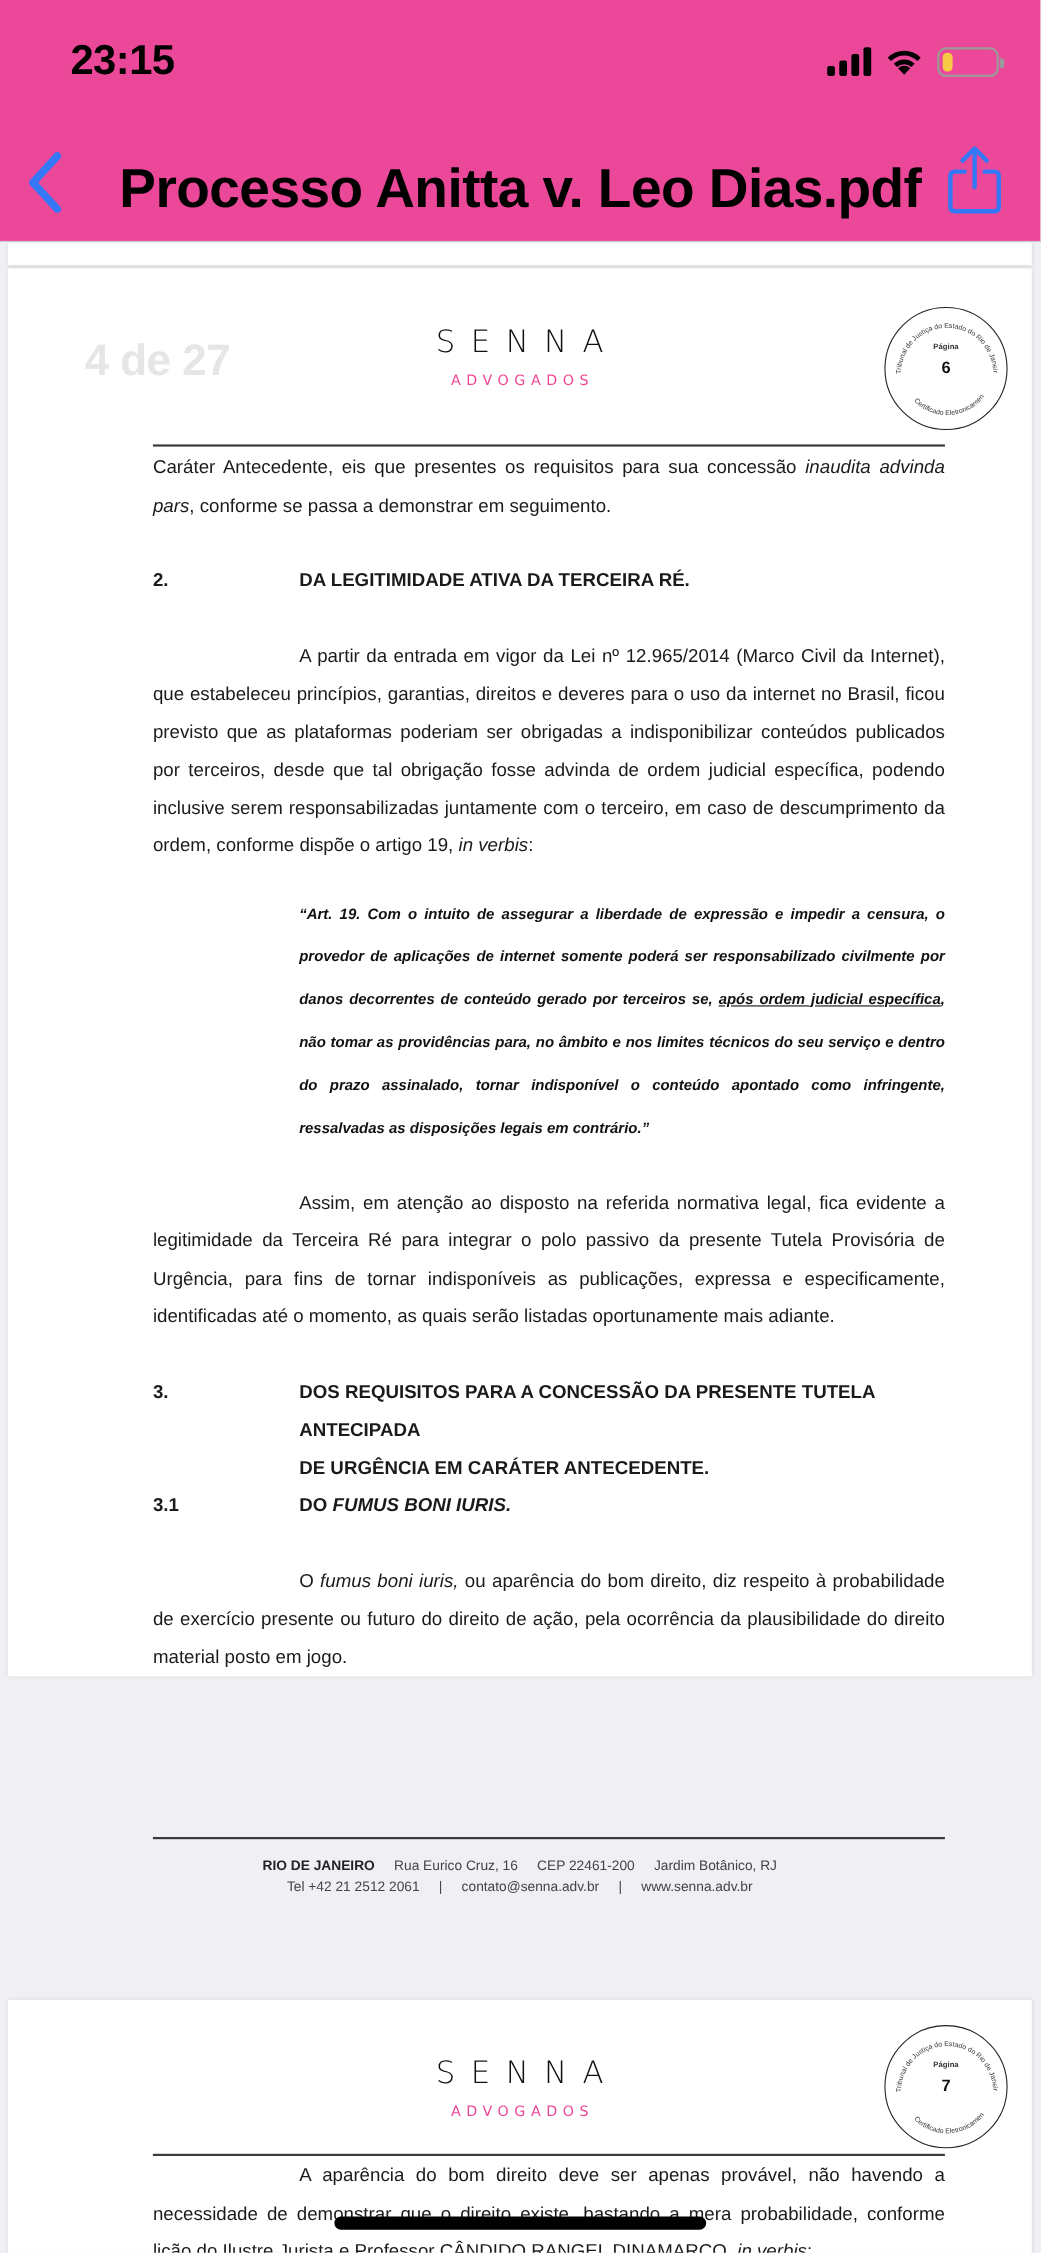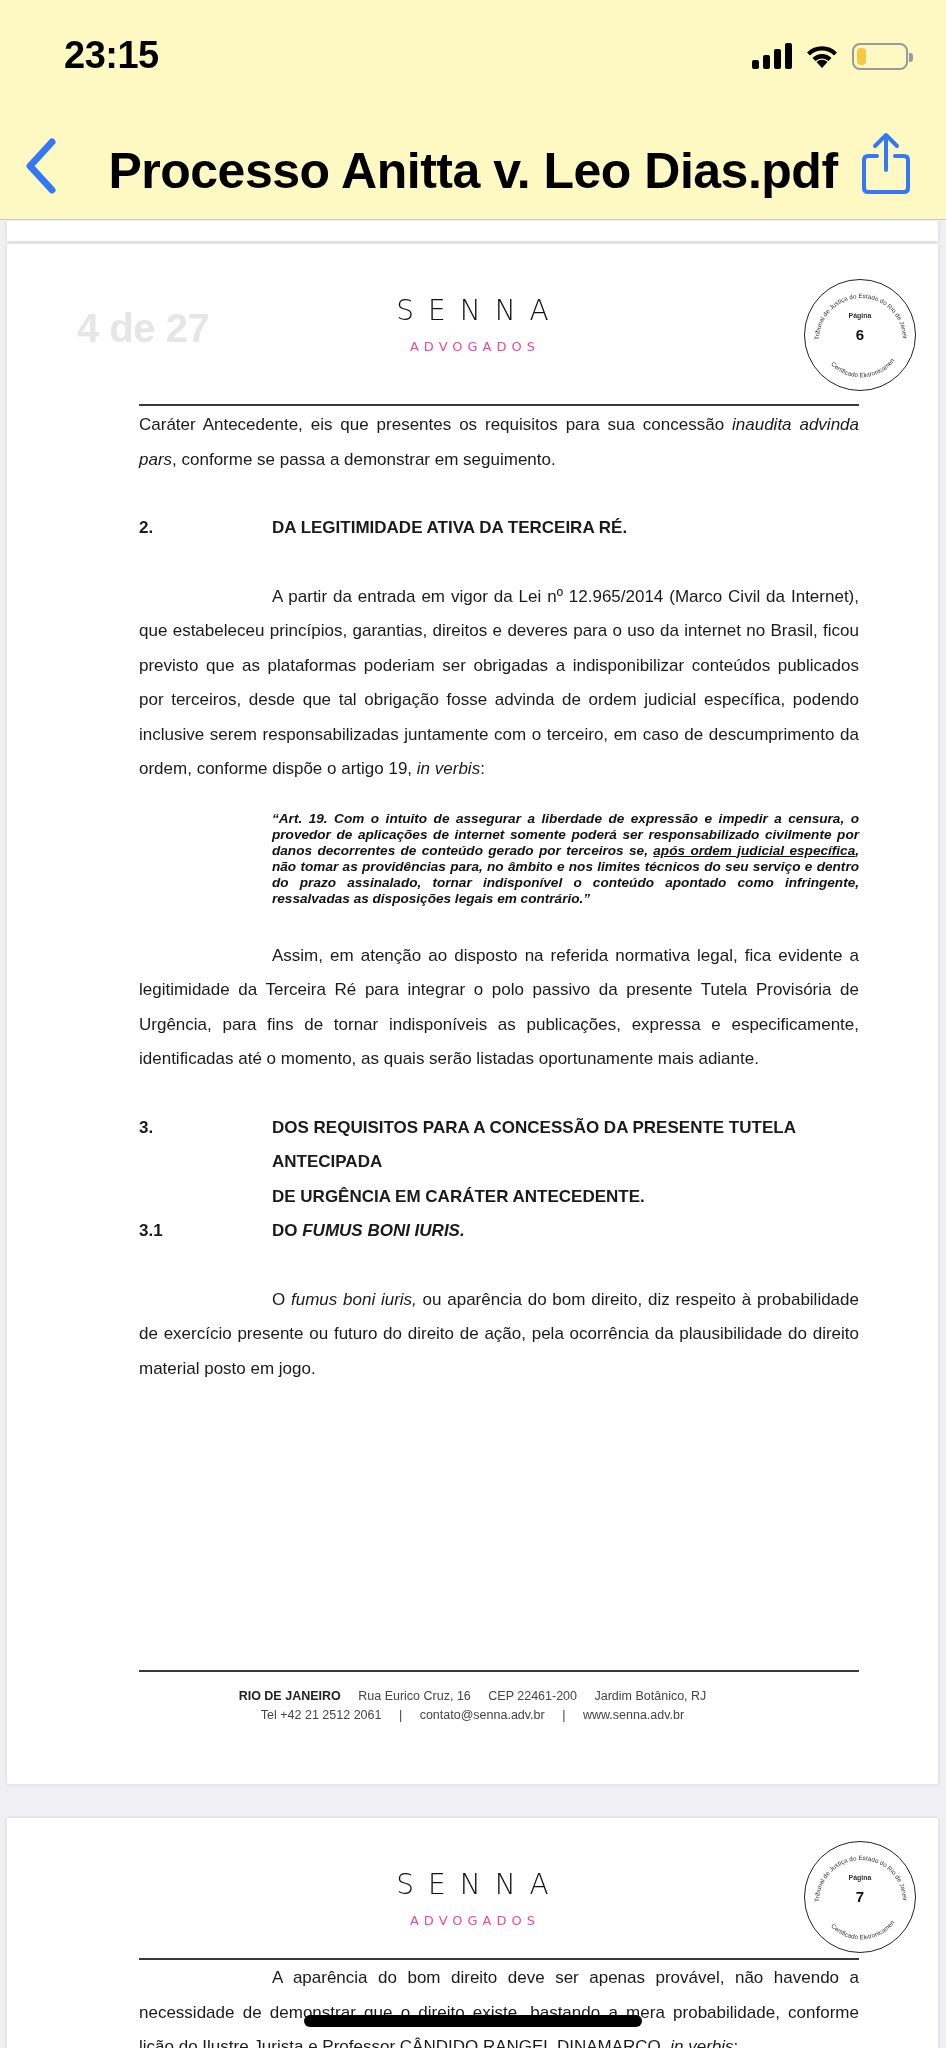--- a/index.html
+++ b/index.html
@@ -1,58 +1,58 @@
 <!DOCTYPE html>
 <html><head>
 <meta charset="utf-8">
 <style>
   * { box-sizing: border-box; margin: 0; padding: 0; }
   html, body { width: 946px; height: 2048px; overflow: hidden; background: #efeff4; }
   body { position: relative; font-family: "Liberation Sans", sans-serif; }
 
   
-  .topbar { position: absolute; left: 0; top: 0; width: 946px; height: 220px; background: #fef9c3; border-bottom: 1px solid #c8c8cc; z-index: 5; }
+  .topbar { position: absolute; left: 0; top: 0; width: 946px; height: 220px; background: #ec4899; border-bottom: 1px solid #c8c8cc; z-index: 5; }
   .time { position: absolute; left: 64px; top: 34px; font-size: 38px; font-weight: 700; color: #000; letter-spacing: -0.5px; font-family: "Liberation Sans", sans-serif; }
   .status-icons { position: absolute; right: 38px; top: 42px; display: flex; align-items: center; gap: 12px; }
   .signal { display: flex; align-items: flex-end; gap: 4px; height: 26px; }
   .signal span { width: 7px; background: #000; border-radius: 2px; display: block; }
   .battery { width: 56px; height: 27px; border: 2.5px solid #9a9a9a; border-radius: 8px; position: relative; padding: 3px; }
   .battery::after { content: ""; position: absolute; right: -7px; top: 8px; width: 4px; height: 9px; background: #9a9a9a; border-radius: 0 3px 3px 0; }
   .battery-fill { height: 100%; background: #f7c843; border-radius: 4px; }
 
   .nav-back { position: absolute; left: 18px; top: 136px; width: 44px; height: 60px; cursor: pointer; }
   .nav-title { position: absolute; left: 0; right: 0; top: 142px; text-align: center; font-size: 50px; font-weight: 700; color: #000; letter-spacing: -0.5px; }
   .nav-share { position: absolute; right: 34px; top: 132px; width: 52px; height: 64px; cursor: pointer; }
 
   
   .pdf-scroll { position: absolute; left: 0; top: 221px; width: 946px; height: 1827px; overflow: hidden; }
   .page { position: absolute; left: 7px; width: 931px; background: #fff; box-shadow: 0 0 4px rgba(0,0,0,0.12); }
   .page.prev { top: -10px; height: 30px; }
-  .page.p6 { top: 23px; height: 1540px; }
+  .page.p6 { top: 23px; height: 1280px; }
   .page.p7 { top: 1597px; height: 600px; }
 
   .page-indicator { position: absolute; left: 70px; top: 62px; font-size: 40px; font-weight: 700; color: #e6e6e6; letter-spacing: -0.5px; }
 
   .logo { position: absolute; left: 0; right: 0; text-align: center; }
   .logo-main { font-family: "DejaVu Sans", sans-serif; font-weight: 300; font-size: 28px; letter-spacing: 14px; color: #111; padding-left: 14px; }
   .logo-sub { font-family: "DejaVu Sans", sans-serif; font-size: 13px; letter-spacing: 5px; color: #ec4899; margin-top: 12px; padding-left: 5px; }
 
   .stamp { position: absolute; width: 112px; height: 112px; border: 1.5px solid #222; border-radius: 50%; }
   .stamp svg { position: absolute; left: 0; top: 0; }
   .stamp-label { position: absolute; left: 0; right: 0; top: 32px; text-align: center; font-size: 7px; font-weight: 700; color: #333; }
   .stamp-num { position: absolute; left: 0; right: 0; top: 46px; text-align: center; font-size: 15px; font-weight: 700; color: #111; }
 
   .rule { position: absolute; left: 132px; width: 720px; height: 2px; background: #3a3a3a; }
 
   .doc { position: absolute; left: 132px; width: 720px; font-family: "Liberation Sans Narrow", "Liberation Sans", sans-serif; font-size: 17px; color: #1a1a1a; }
   .para { line-height: 34.5px; text-align: justify; font-stretch: condensed; }
   .para .indent { display: inline-block; width: 133px; }
   .heading { display: flex; font-weight: 700; line-height: 34.5px; font-size: 17px; }
   .heading .num { width: 133px; flex-shrink: 0; }
-  .quote { margin-left: 133px; font-style: italic; font-weight: 700; font-size: 13.6px; line-height: 16px; text-align: justify; color: #111; }
+  .quote { margin-left: 133px; font-style: italic; font-weight: 700; font-size: 13.6px; line-height: 39px; text-align: justify; color: #111; }
   .quote u { text-decoration: underline; }
 
   .footer { position: absolute; left: 0; right: 0; top: 1467px; text-align: center; font-size: 12.5px; color: #444; line-height: 19px; }
   .footer b { color: #222; }
   .footer .gap { display: inline-block; width: 14px; }
 
   .home-indicator { position: absolute; left: 304px; top: 2015px; width: 338px; height: 12px; border-radius: 6px; background: #000; z-index: 6; }
 </style>
 </head>
 <body>

